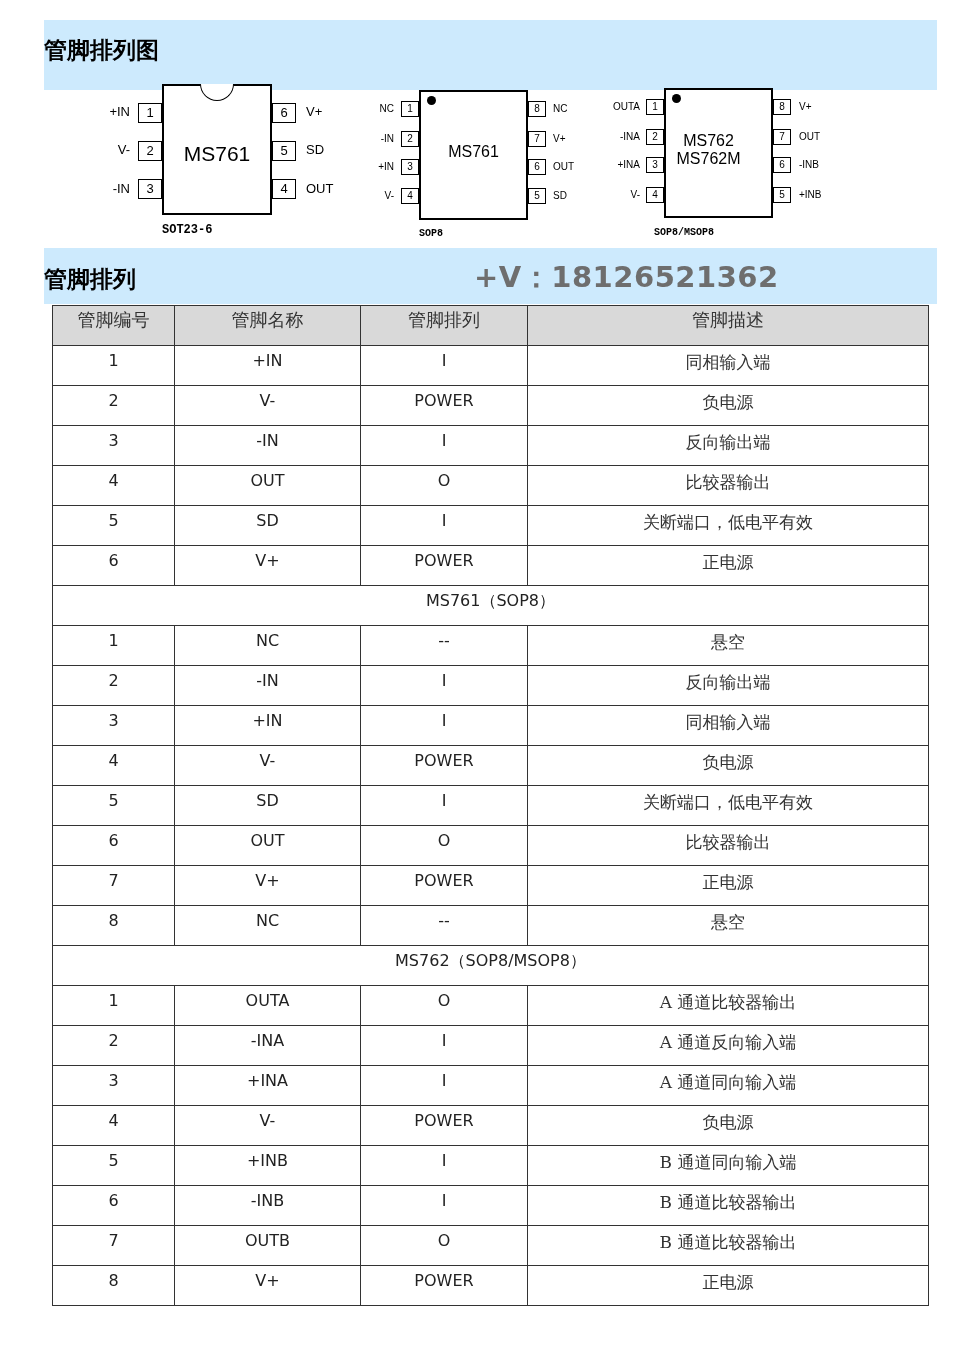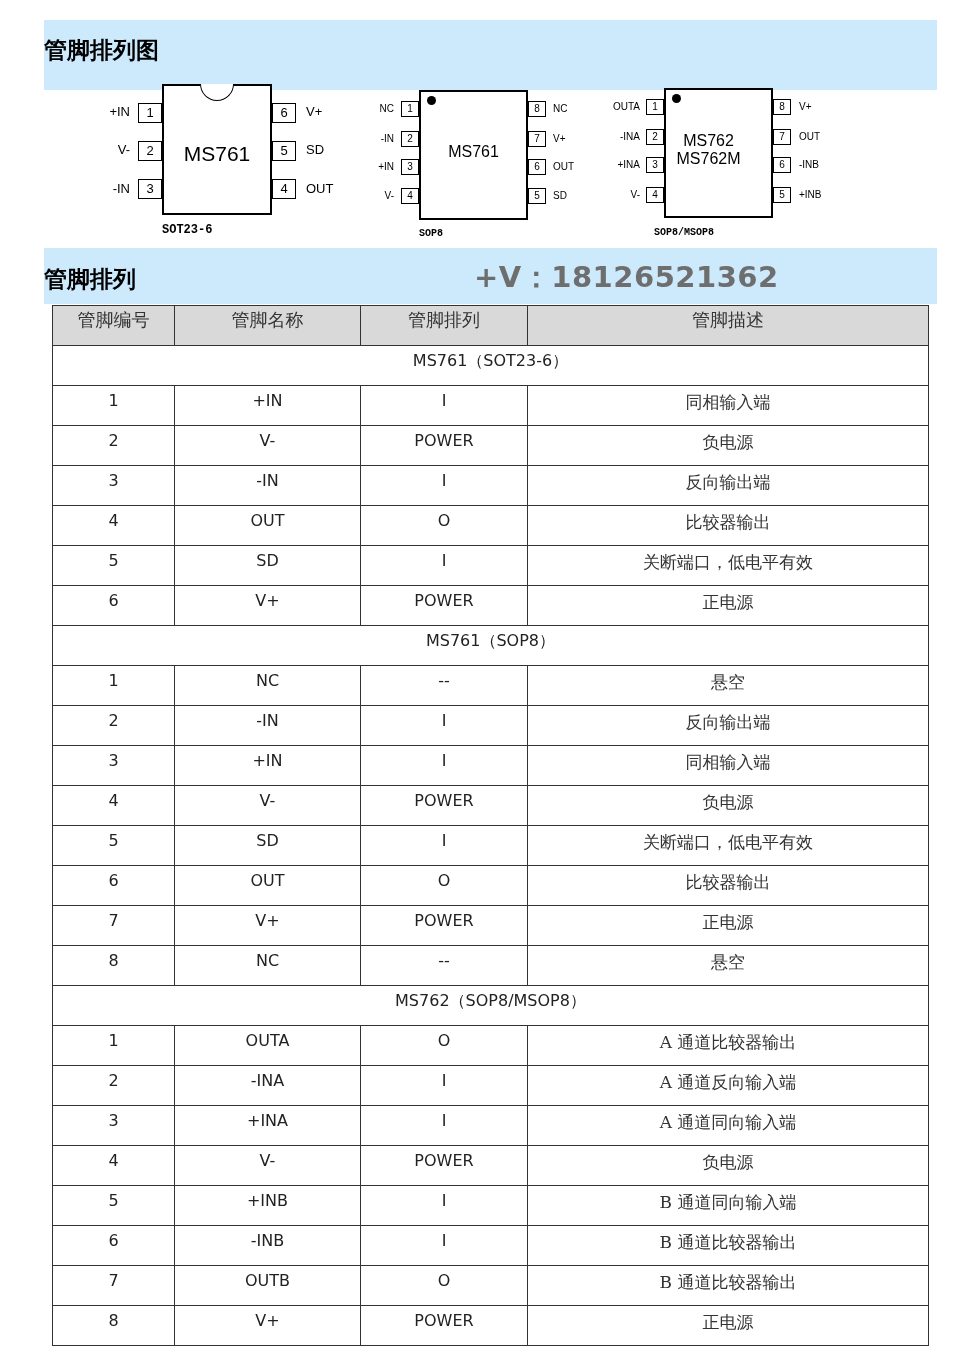--- a/index.html
+++ b/index.html
@@ -143,23 +143,20 @@
   <thead>
     <tr>
       <th>管脚编号</th>
       <th>管脚名称</th>
       <th>管脚排列</th>
       <th>管脚描述</th>
     </tr>
   </thead>
   <tbody id="tbody">
       <tr>
-        <td colspan="4" class="group">MS761（SOT23-6）</td>
-      </tr>
-      <tr>
         <td>1</td>
         <td>+IN</td>
         <td>I</td>
         <td class="desc">同相输入端</td>
       </tr>
       <tr>
         <td>2</td>
         <td>V-</td>
         <td>POWER</td>
         <td class="desc">负电源</td>

